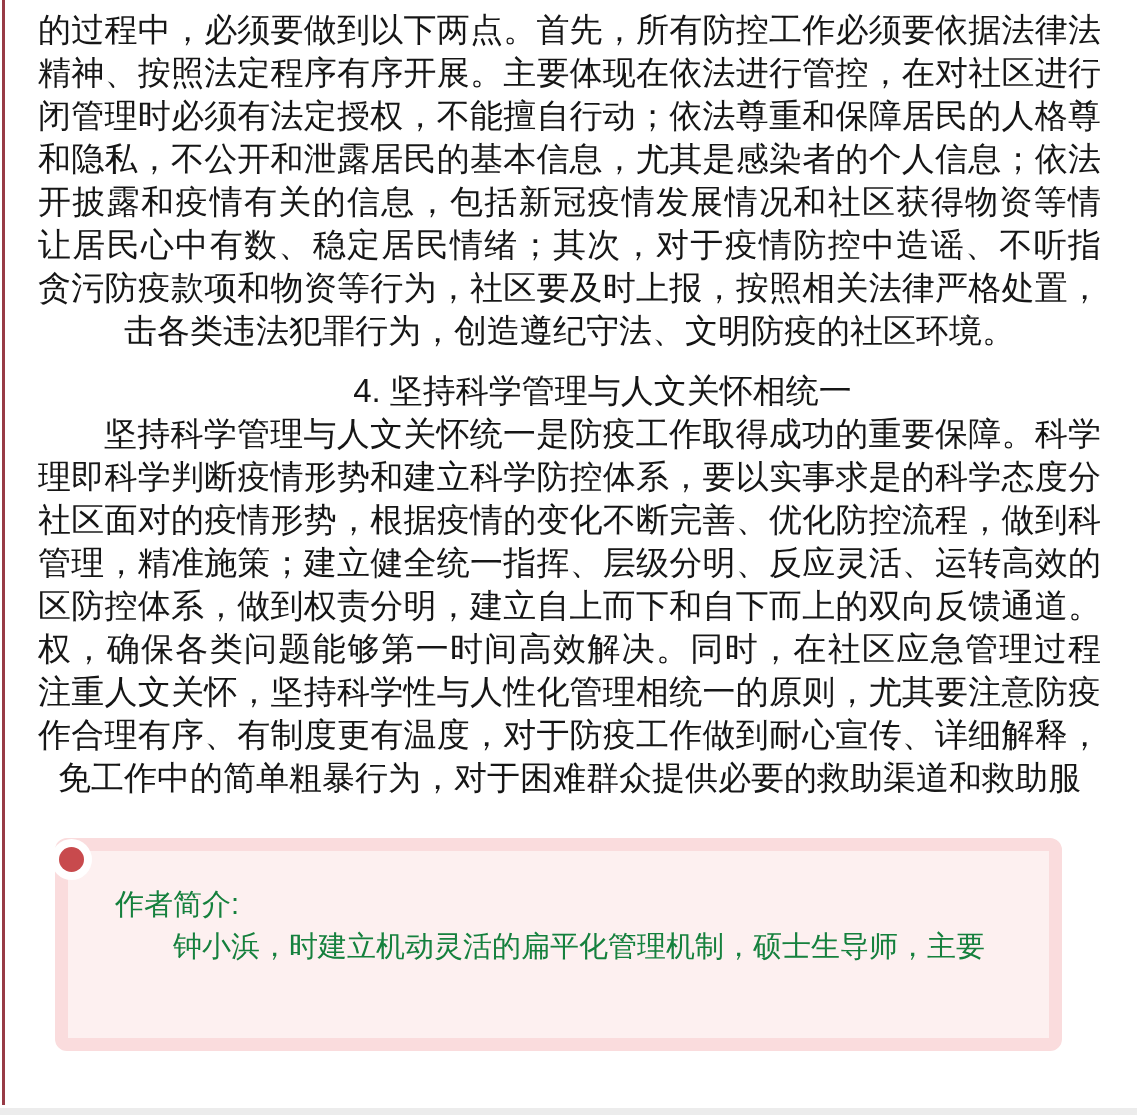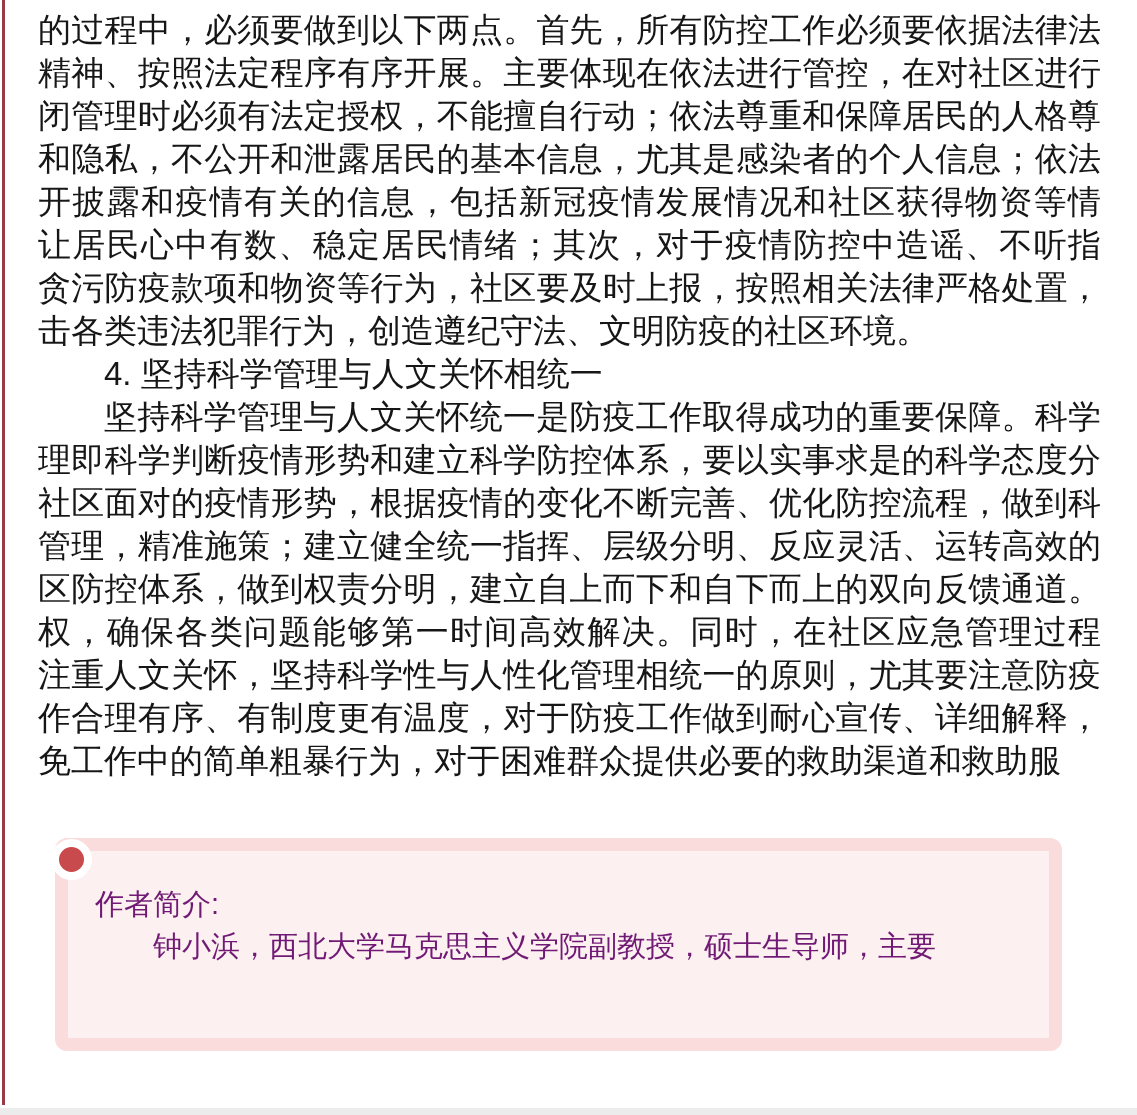--- a/index.html
+++ b/index.html
@@ -32,48 +32,50 @@
     left: 38px;
     top: 8px;
     width: 1063px;
     color: #161616;
   }
   .line {
     height: 43px;
     line-height: 43px;
     font-size: 33px;
     overflow: hidden;
-    text-align: left;
+    text-align: center;
   }
   .line.full {
     text-align: justify;
     text-align-last: justify;
   }
   .line.indent-full {
     padding-left: 66px;
     text-align: justify;
     text-align-last: justify;
   }
   .line.indent-end {
     padding-left: 66px;
+    margin-top: 17px;
   }
   .author-box {
     position: absolute;
     left: 55px;
     top: 838px;
     width: 1007px;
     height: 213px;
     box-sizing: border-box;
     background: #fdf0f0;
     border: 13px solid #fadcdd;
     border-radius: 12px;
   }
   .author-box-content {
     padding: 32px 30px 0 27px;
-    color: #701a75;
+    color: #15803d;
+    margin-left: 20px;
   }
   .box-line {
     height: 42px;
     line-height: 42px;
     font-size: 29px;
     overflow: hidden;
     text-align: left;
   }
   .box-line.indent { padding-left: 58px; }
   .bullet-halo {
@@ -118,21 +120,21 @@
     <div class="line full">权，确保各类问题能够第一时间高效解决。同时，在社区应急管理过程中，</div>
     <div class="line full">注重人文关怀，坚持科学性与人性化管理相统一的原则，尤其要注意防疫工</div>
     <div class="line full">作合理有序、有制度更有温度，对于防疫工作做到耐心宣传、详细解释，避</div>
     <div class="line end">免工作中的简单粗暴行为，对于困难群众提供必要的救助渠道和救助服务。</div>
   </div>
 
 <div class="author-box">
   <div class="author-box-content">
     <div class="box-line">作者简介:</div>
     <div>
-        <div class="box-line indent">钟小浜，西北大学马克思主义学院副教授，硕士生导师，主要</div>
+        <div class="box-line indent">钟小浜，时建立机动灵活的扁平化管理机制，硕士生导师，主要</div>
       </div>
   </div>
 </div>
 
 <div class="bullet-halo"></div>
 <div class="bullet-dot"></div>
 
 <div class="bottom-strip"></div>
 
 </body></html>

